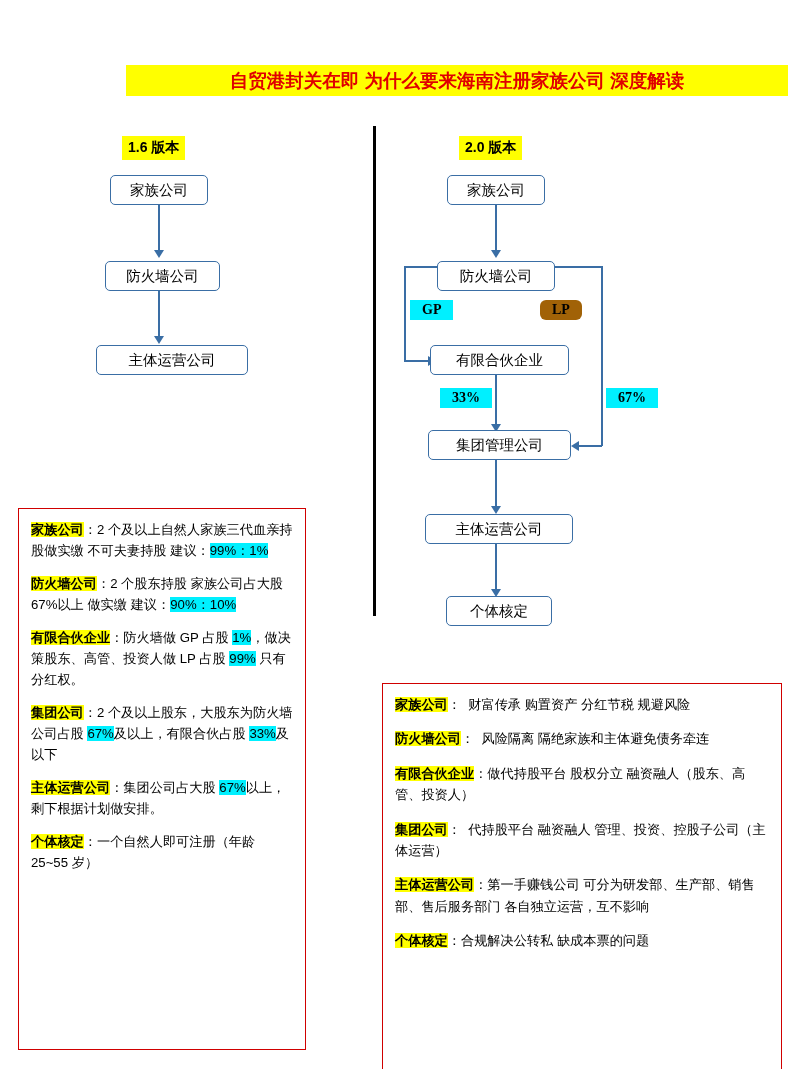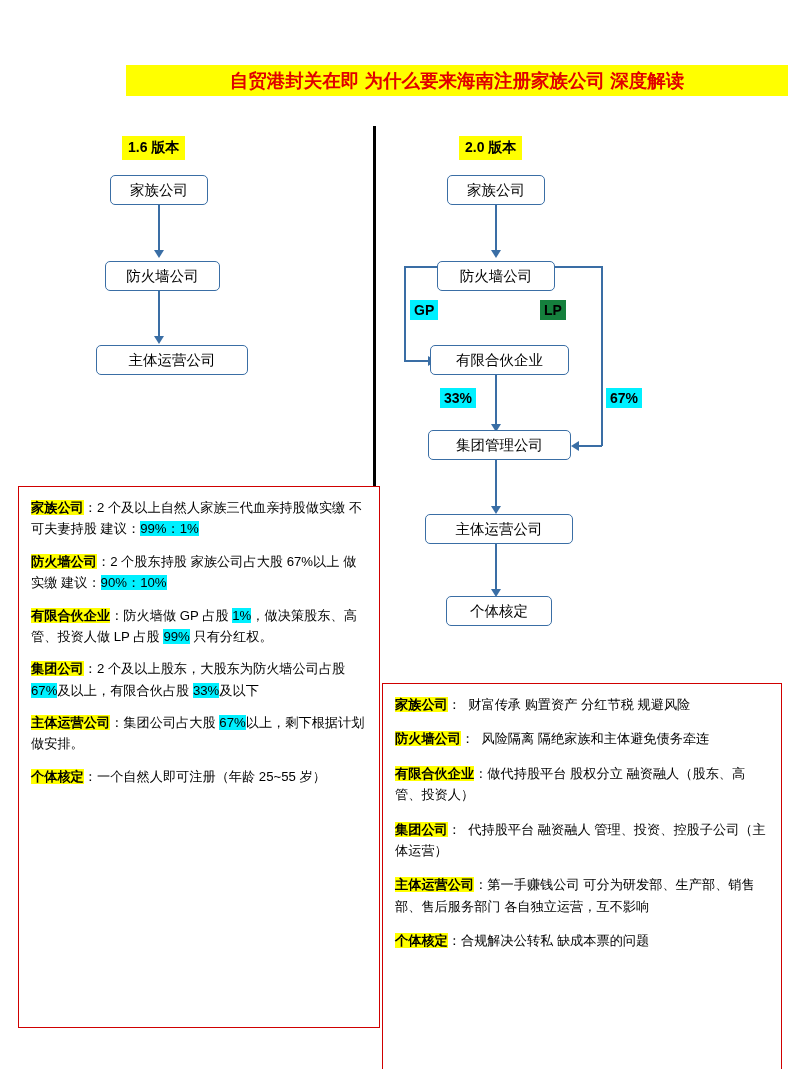--- a/index.html
+++ b/index.html
@@ -6,21 +6,21 @@
   html, body { margin: 0; padding: 0; }
   body {
     width: 800px; height: 1069px;
     background: #ffffff;
     font-family: "Liberation Sans", sans-serif;
     color: #000;
     position: relative;
     overflow: hidden;
   }
   .hl-c { background: #00f0ff; }
-  .hl-m { background: #15803d; }
+  .hl-m { background: #a16207; border-radius: 6px; }
 
   #title {
     position: absolute;
     left: 126px; top: 65px;
     width: 662px;
     text-align: center;
     font-size: 18.5px;
     font-weight: bold;
     color: #e00000;
     background: #ffff00;
@@ -84,22 +84,23 @@
     width: 0; height: 0;
     border-top: 5px solid transparent;
     border-bottom: 5px solid transparent;
     border-left: 8px solid #3a6ea5;
   }
 
   .tag {
     position: absolute;
     font-size: 14px;
     font-weight: bold;
-    padding: 2px 4px;
-    color: #000;
+    padding: 2px 12px;
+    color: #000;
+    font-family: Liberation Serif, serif;
   }
 
   .panel {
     position: absolute;
     border: 1.6px solid #d00000;
     background: #fff;
     padding: 10px 12px;
   }
   .panel p {
     margin: 0 0 11px 0;
@@ -107,21 +108,21 @@
     line-height: 1.62;
     color: #000;
   }
   .panel p:last-child { margin-bottom: 16px; }
   .term {
     background: #ffff00;
     font-weight: bold;
   }
   .num { background: #00f0ff; }
 
-  #panel-left { left: 18px; top: 486px; width: 362px; height: 542px; }
+  #panel-left { left: 18px; top: 508px; width: 288px; height: 542px; }
   #panel-right { left: 382px; top: 683px; width: 400px; height: 398px; }
   #panel-right p { margin-bottom: 13px; }
 </style>
 </head>
 <body>
 
 <div id="title">自贸港封关在即  为什么要来海南注册家族公司  深度解读</div>
 
 <div id="divider"></div>
 

